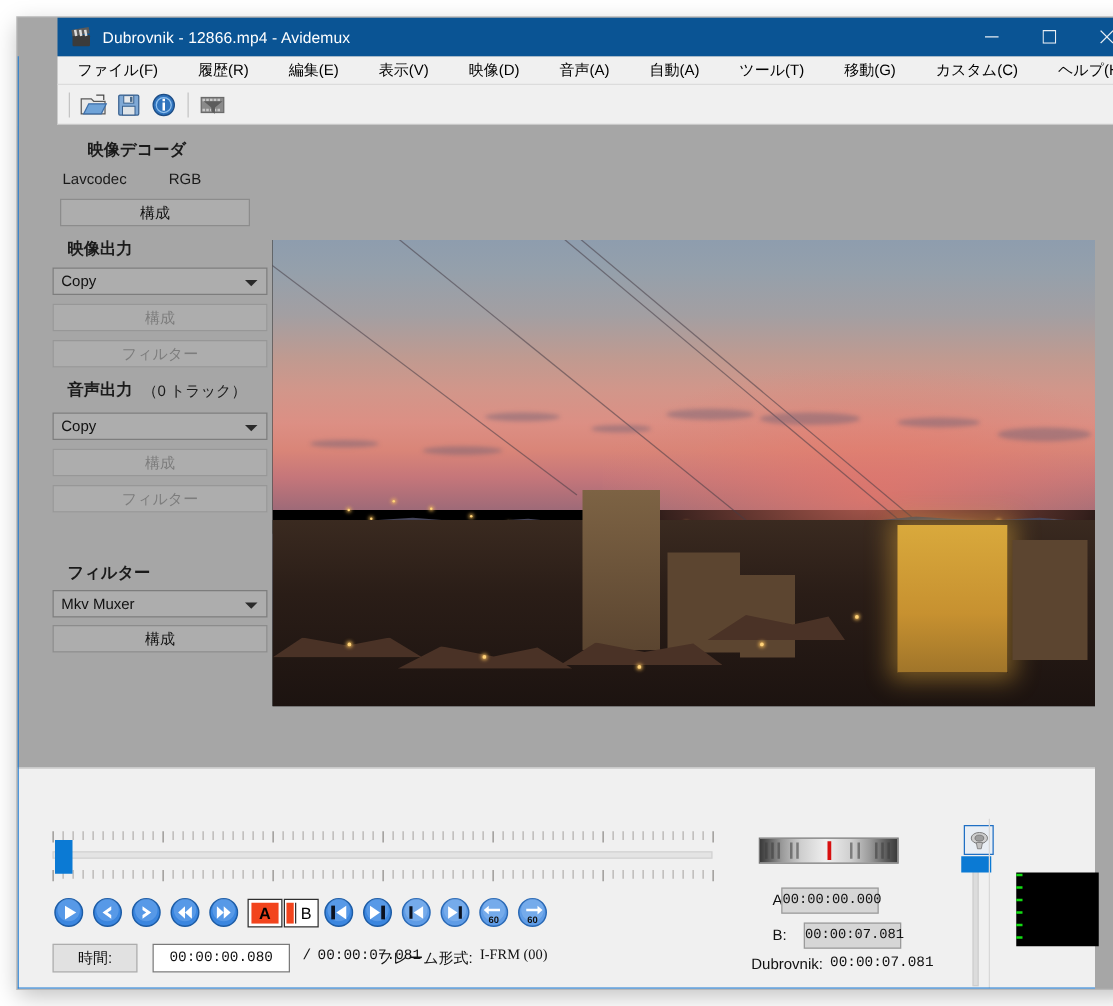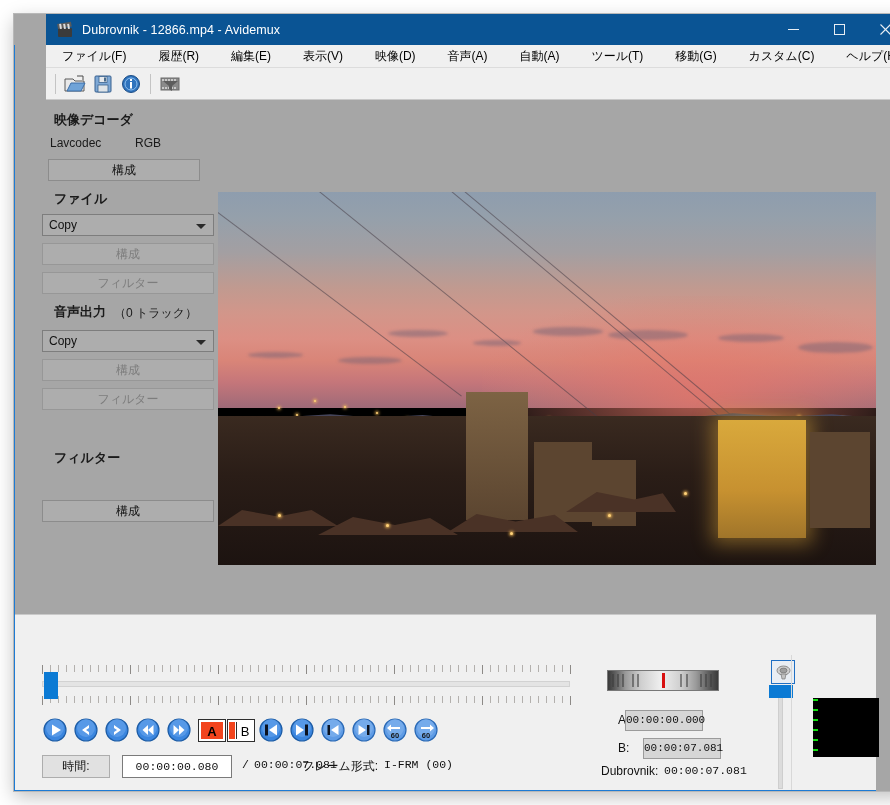--- a/index.html
+++ b/index.html
@@ -438,28 +438,28 @@
         </g>
         <path d="M4 7 L19 7 L13 12 L13 17 L10 15 L10 12 Z" fill="#5d5d5d"></path>
       </svg>
     </div>
   </div>
 
   <div class="body-area">
 
     <div class="left-panel">
 
-      <div class="lp-group-title" style="position:absolute; left:20px; top:10px;">映像デコーダ</div>
+      <div class="lp-group-title" style="position:absolute; left:36px; top:10px;">映像デコーダ</div>
 
       <div style="position:absolute; left:36px; top:35px; font-size:12px; color:#1a1a1a;">Lavcodec</div>
       <div style="position:absolute; left:121px; top:35px; font-size:12px; color:#1a1a1a;">RGB</div>
 
       <div class="btn" style="position:absolute; left:34px; top:58px; width:152px;">構成</div>
 
-      <div class="lp-group-title" style="position:absolute; left:20px; top:89px;">ファイル</div>
+      <div class="lp-group-title" style="position:absolute; left:20px; top:89px;">映像出力</div>
 
       <div class="combo" style="position:absolute; left:28px; top:113px; width:172px;">
         <span>Copy</span>
         <span class="arrow"></span>
       </div>
       <div class="btn disabled" style="position:absolute; left:28px; top:142px; width:172px;">構成</div>
       <div class="btn disabled" style="position:absolute; left:28px; top:171px; width:172px;">フィルター</div>
 
       <div class="lp-group-title" style="position:absolute; left:20px; top:202px;">音声出力</div>
       <div style="position:absolute; left:100px; top:204px; font-size:12px; color:#1a1a1a;">（0 トラック）</div>
@@ -467,20 +467,24 @@
       <div class="combo" style="position:absolute; left:28px; top:229px; width:172px;">
         <span>Copy</span>
         <span class="arrow"></span>
       </div>
       <div class="btn disabled" style="position:absolute; left:28px; top:258px; width:172px;">構成</div>
       <div class="btn disabled" style="position:absolute; left:28px; top:287px; width:172px;">フィルター</div>
 
 
       <div class="lp-group-title" style="position:absolute; left:20px; top:348px;">フィルター</div>
 
+      <div class="combo" style="position:absolute; left:28px; top:371px; width:172px;">
+        <span>Mkv Muxer</span>
+        <span class="arrow"></span>
+      </div>
       <div class="btn" style="position:absolute; left:28px; top:399px; width:172px;">構成</div>
     </div>
 
     <div class="video-wrap">
       <div class="sky"></div>
       <div class="sky-glow"></div>
 
       <div class="wire" style="left:-20px; top:5px; width:330px; transform:rotate(37deg);"></div>
       <div class="wire" style="left:100px; top:-2px; width:420px; transform:rotate(39deg);"></div>
       <div class="wire" style="left:230px; top:-4px; width:470px; transform:rotate(40deg);"></div>
@@ -817,21 +821,21 @@
         <path d="M7 9 L16 9 L16 6.5 L20 10 L16 13.5 L16 11 L7 11 Z" fill="#ffffff"></path>
         <text x="12" y="20" font-family="Liberation Sans, sans-serif" font-size="7.5" font-weight="bold" fill="#111" text-anchor="middle">60</text>
       </svg>
     </div>
 
     <div class="time-btn" style="left:28px; top:140px;">時間:</div>
     <div class="time-field" style="left:108px; top:140px;">00:00:00.080</div>
     <div class="mono-txt" style="position:absolute; left:228px; top:143px;">/</div>
     <div class="mono-txt" style="position:absolute; left:240px; top:143px;">00:00:07.081</div>
     <div class="plain-txt" style="position:absolute; left:288px; top:143px;">フレーム形式:</div>
-    <div class="plain-txt" style="position:absolute; left:370px; top:143px; font-family:Liberation Mono, monospace; font-size:11.5px;">I-FRM (00)</div>
+    <div class="plain-txt" style="position:absolute; left:370px; top:143px; font-family:Liberation Serif, serif; font-size:11.5px;">I-FRM (00)</div>
 
     <div class="filmstrip" style="left:593px; top:55px;">
       <div class="fs-seg" style="left:4px;"></div>
       <div class="fs-seg" style="left:9px;"></div>
       <div class="fs-seg" style="left:14px;"></div>
       <div class="fs-seg" style="left:24px;"></div>
       <div class="fs-seg" style="left:29px;"></div>
       <div class="fs-seg" style="left:72px;"></div>
       <div class="fs-seg" style="left:78px;"></div>
       <div class="fs-seg" style="left:92px;"></div>

